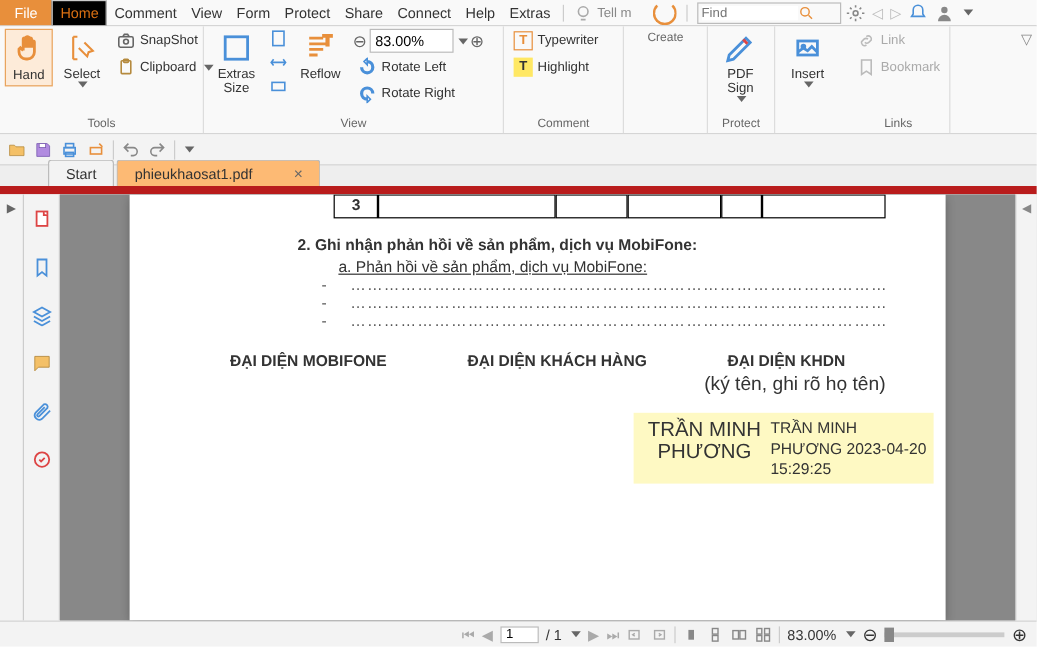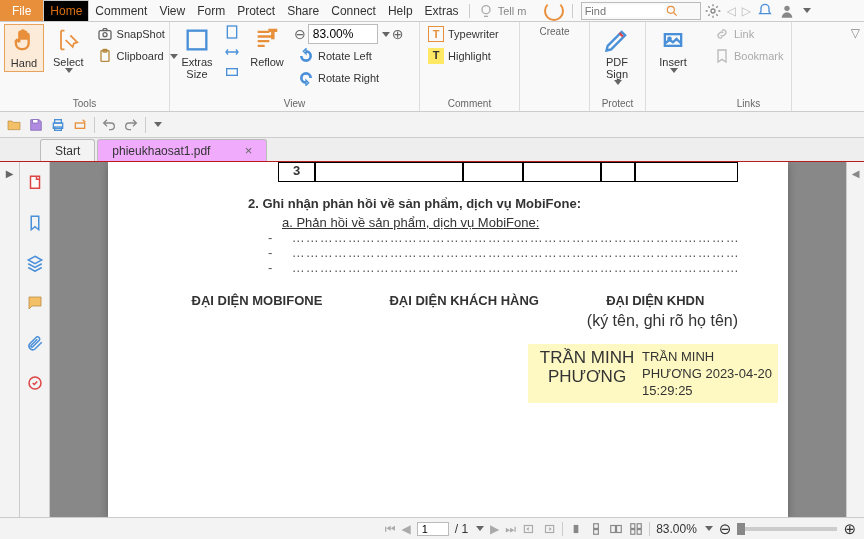--- a/index.html
+++ b/index.html
@@ -36,22 +36,22 @@
 .tri { display: inline-block; width: 0; height: 0; border-left: 4px solid transparent; border-right: 4px solid transparent; border-top: 5px solid #666; margin-left: 2px; vertical-align: middle; }
 .disabled { color: #aaa; }
 .ic svg { width: 100%; height: 100%; }
 
 
 .qtb { height: 26px; background: #f3f3f3; border-bottom: 1px solid #ccc; display: flex; align-items: center; padding: 0 6px; gap: 6px; }
 .qtb .ic { width: 16px; height: 16px; }
 .qtb .vsep { width: 1px; height: 16px; background: #ccc; }
 
 
-.tabs { height: 24px; background: #eee; display: flex; align-items: flex-end; padding-left: 40px; border-bottom: 1px solid #b91c1c; }
-.tab { background: #f0abfc; border: 1px solid #bbb; border-bottom: none; border-radius: 3px 3px 0 0; padding: 3px 14px; font-size: 12px; margin-right: 2px; display: flex; align-items: center; gap: 8px; height: 22px; position: relative; }
+.tabs { height: 24px; background: #eee; display: flex; align-items: flex-end; padding-left: 40px; border-bottom: 7px solid #b91c1c; }
+.tab { background: #fdba74; border: 1px solid #bbb; border-bottom: none; border-radius: 3px 3px 0 0; padding: 3px 14px; font-size: 12px; margin-right: 2px; display: flex; align-items: center; gap: 8px; height: 22px; position: relative; }
 .tab.inactive { background: #f3f3f3; }
 .tab .close { font-size: 13px; color: #666; }
 
 
 .ws { display: flex; height: 355px; background: #ddd; }
 .gutter-left { width: 20px; background: #f3f3f3; border-right: 1px solid #ccc; display: flex; flex-direction: column; align-items: center; padding-top: 6px; }
 .gutter-left .caret { color: #666; font-size: 10px; }
 .sidebar { width: 30px; background: #f3f3f3; border-right: 1px solid #ccc; display: flex; flex-direction: column; align-items: center; padding-top: 12px; gap: 22px; }
 .sidebar .ic { width: 18px; height: 18px; }
 .docarea { flex: 1; background: #888; overflow: hidden; position: relative; display: flex; justify-content: center; }

